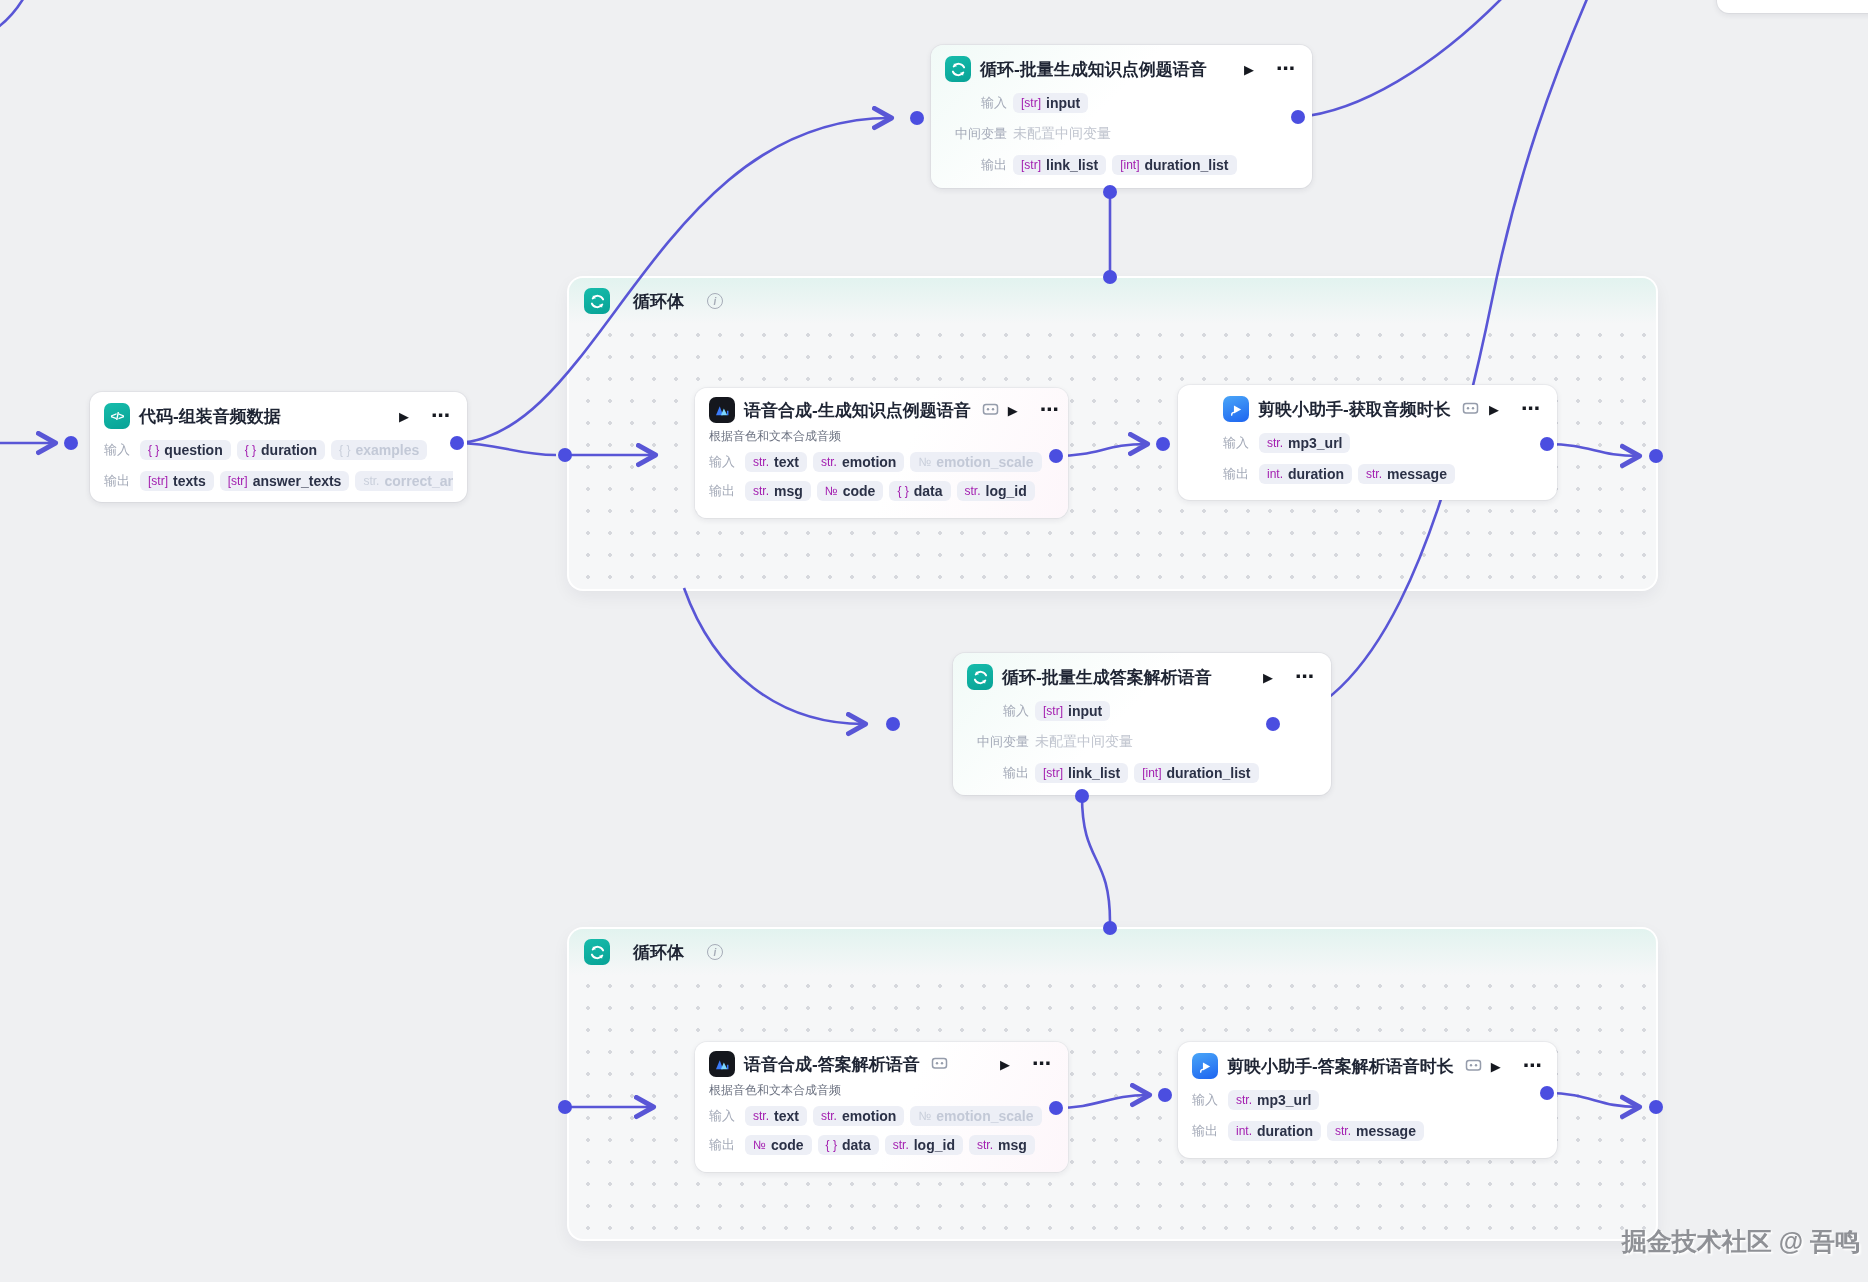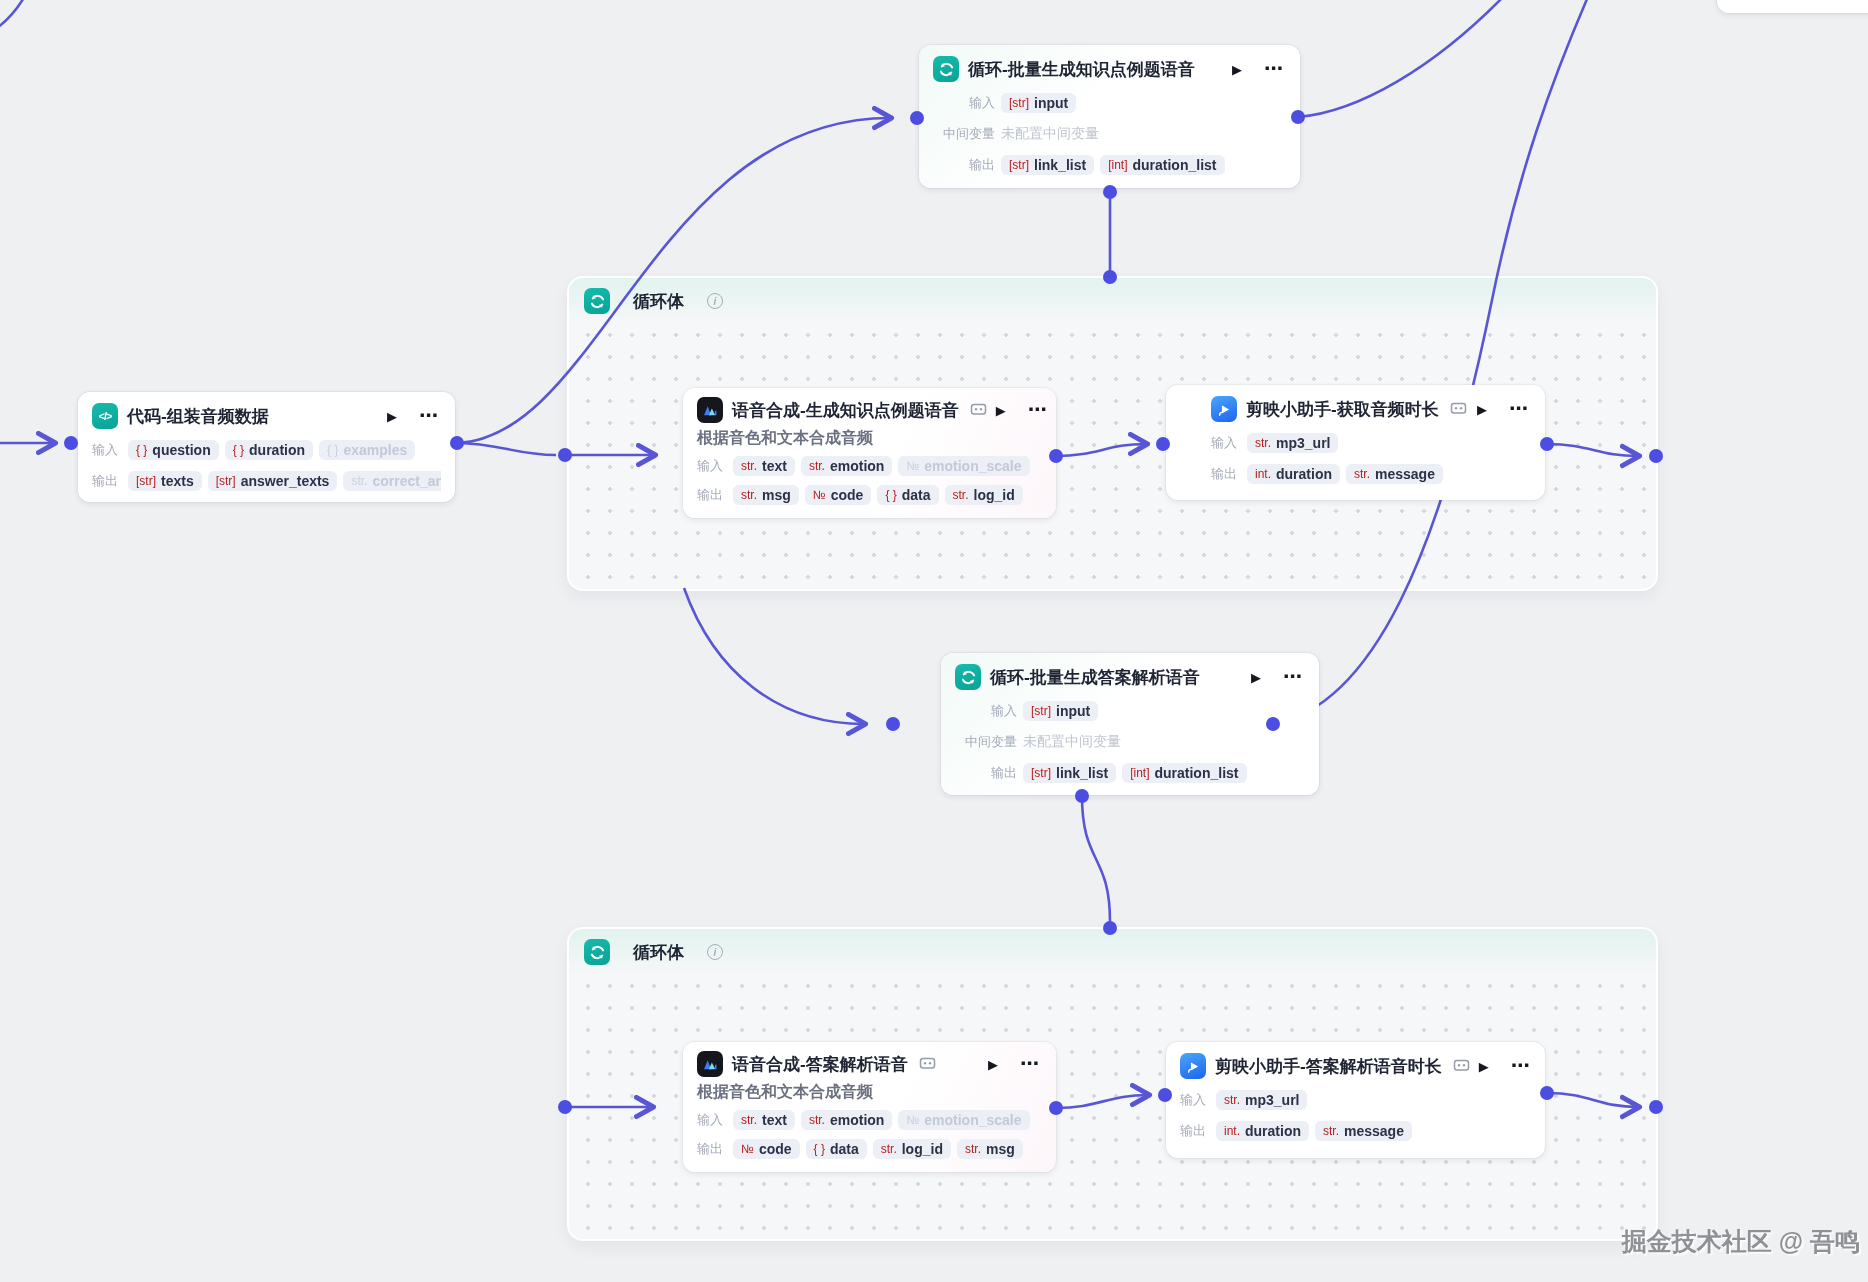--- a/index.html
+++ b/index.html
@@ -40,47 +40,48 @@
     font-size:10px; font-weight:700; font-style:italic;
     display:flex; align-items:center; justify-content:center;
   }
   
   .node {
     position:absolute; z-index:2;
     background:#ffffff;
     border-radius:12px;
     padding:9px 14px 10px 14px;
     box-shadow:0 2px 6px rgba(30,35,50,.09), 0 0 0 1px rgba(30,35,50,.04);
+    margin-left:12px;
   }
   .node.loop-collapsed { background:linear-gradient(135deg,#f1faf7 0%, #ffffff 45%); }
   .node.tts { background:linear-gradient(115deg,#ffffff 55%, #fdf6fa 100%); }
   .node-header { display:flex; align-items:center; gap:9px; height:30px; }
   .node-title { font-size:17px; font-weight:700; color:#1e2433; white-space:nowrap; }
-  .subtitle { font-size:16px; color:#6b7180; margin-top:4px; white-space:nowrap;font-weight:bold; }
+  .subtitle { font-size:12px; color:#6b7180; margin-top:4px; white-space:nowrap; }
   .icon-sq {
     width:26px; height:26px; border-radius:7px; flex:none;
     display:flex; align-items:center; justify-content:center;
   }
   .icon-teal { background:linear-gradient(160deg,#17bcab,#07a296); }
   .icon-dark { background:#15171d; }
   .icon-blue { background:linear-gradient(160deg,#4aa6f8,#1d64f0); }
   .code-glyph { color:#fff; font-size:11px; font-weight:700; letter-spacing:-1px; }
   .hbtns { margin-left:auto; display:flex; align-items:center; gap:22px; padding-right:2px; }
   .play-btn { font-size:13px; color:#15181f; cursor:pointer; }
   .more-btn { font-size:19px; font-weight:700; color:#15181f; letter-spacing:1px; line-height:10px; cursor:pointer; }
   .row { display:flex; align-items:center; gap:6px; margin-top:7px; height:24px; overflow:hidden; }
   .lbl { font-size:13px; color:#a4aab8; flex:none; }
   .lbl-w { min-width:62px; text-align:right; }
   .lbl-s { min-width:30px; text-align:left; }
   .pill {
     display:inline-flex; align-items:center; gap:5px; flex:none;
     background:#edeff6; border-radius:6px; padding:2px 8px;
     font-size:14px; font-weight:700; color:#2b3147; white-space:nowrap;
   }
-  .pill .t { color:#b91c1c; font-weight:500; font-size:12px; }
+  .pill .t { color:#a21caf; font-weight:500; font-size:12px; }
   .pill.faded { color:#c3c9d7; }
   .pill.faded .t { color:#c9cfdb; }
   .plain { font-size:14px; color:#c0c5cf; white-space:nowrap; }
   .badge-icon { flex:none; margin-left:2px; }
   
   .sliver {
     position:absolute; z-index:2; background:#fff; border-radius:12px;
     box-shadow:0 2px 6px rgba(30,35,50,.09), 0 0 0 1px rgba(30,35,50,.04);
   }
   

